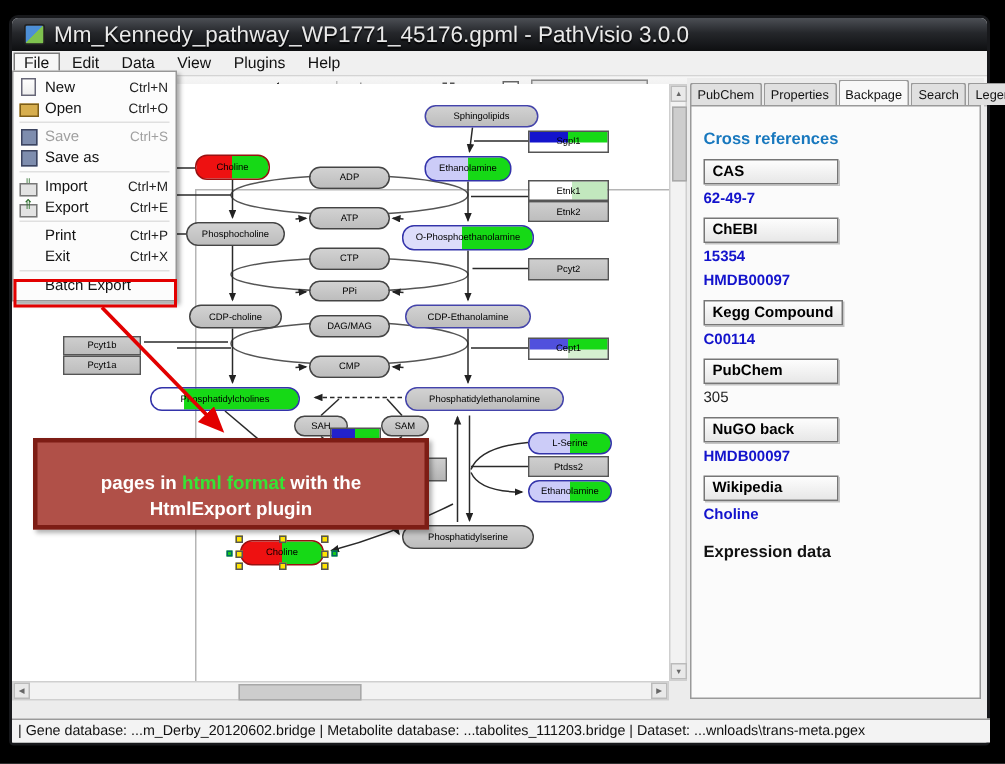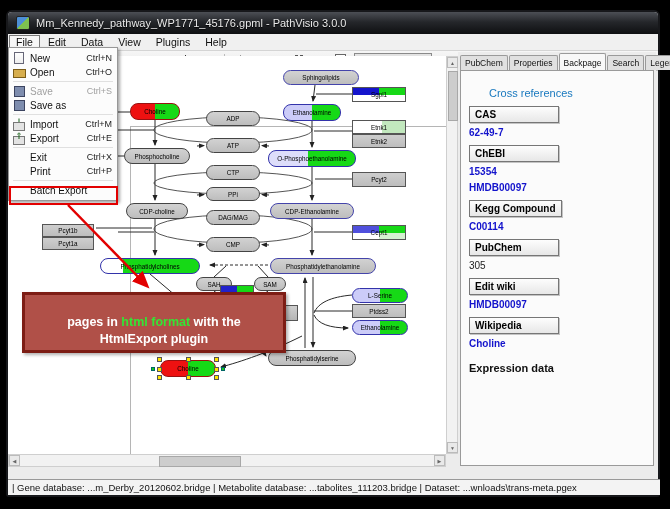--- a/index.html
+++ b/index.html
@@ -5,21 +5,21 @@
   html,body{margin:0;padding:0;background:#000;}
   #app{position:relative;width:670px;height:509px;background:#000;overflow:hidden;
        font-family:"Liberation Sans","DejaVu Sans",sans-serif;}
   
   #win{position:absolute;left:6px;top:10px;width:654px;height:487px;
        background:#ececec;border:2px solid #17181b;border-radius:6px 6px 3px 3px;box-sizing:border-box;}
   #titlebar{position:absolute;left:0;top:0;right:0;height:22px;border-radius:4px 4px 0 0;
        background:linear-gradient(#4c4f55,#25272b 45%,#0e0f11);display:flex;align-items:center;padding-left:8px;}
   .app-ico{width:12px;height:12px;border-radius:2px;margin-right:6px;
        background:linear-gradient(135deg,#4d8fd6 0 50%,#7ec24f 50% 100%);border:1px solid #222;}
-  #title-text{color:#e9e9e9;font-size:11px;text-shadow:0 1px 1px #000;white-space:nowrap;}
+  #title-text{color:#e9e9e9;font-size:15px;text-shadow:0 1px 1px #000;white-space:nowrap;}
   #menubar{position:absolute;left:0;top:22px;right:0;height:16px;background:#f0f0f0;
        border-bottom:1px solid #d4d4d4;display:flex;align-items:center;font-size:10.5px;color:#111;}
   .mb-item{padding:1px 7px;margin-left:1px;}
   .mb-item.focused{border:1px solid #7a7a7a;background:#f7f7f7;padding:0 6px;}
   #toolbar{position:absolute;left:0;top:39px;right:0;height:19px;background:linear-gradient(#f6f6f6,#e7e7e7);
        border-bottom:1px solid #bdbdbd;display:flex;align-items:center;font-size:9px;color:#222;}
   .tb-label{margin:0 3px 0 6px;}
   .combo{display:inline-flex;align-items:center;background:#fff;border:1px solid #8a8a8a;height:13px;
        padding:0 2px;font-size:9px;}
   .combo .arr{margin-left:4px;color:#444;font-size:6px;}
@@ -71,21 +71,21 @@
   #vsb .thumb{position:absolute;left:1px;top:14px;width:8px;height:48px;background:#cdcdcd;border:1px solid #a8a8a8;}
   #vsb .sb-btn{position:absolute;left:0;}
   
   #panel{position:absolute;left:458px;top:52px;width:198px;height:416px;background:#ececec;}
   #panel-tabs{position:absolute;left:2px;top:2px;right:0;height:16px;display:flex;align-items:flex-end;}
   .tab{font-size:8.5px;color:#111;background:#e0e0e0;border:1px solid #9a9a9a;border-bottom:none;
        padding:2px 4px 2px 4px;margin-right:1px;border-radius:2px 2px 0 0;}
   .tab.active{background:#f8f8f8;padding-top:4px;position:relative;z-index:2;}
   #panel-body{position:absolute;left:2px;top:18px;right:2px;bottom:2px;background:#fbfbfb;
        border:1px solid #9a9a9a;overflow:hidden;padding:4px 8px;box-sizing:border-box;}
-  #xref-heading{color:#1878be;font-weight:normal;font-size:11px;margin-top:12px;margin-left:20px;}
+  #xref-heading{color:#1878be;font-weight:bold;font-size:11px;margin-top:12px;}
   .xref-sec{margin-top:5px;}
   .xref-head{display:inline-block;min-width:78px;border:1px solid #767676;font-weight:bold;font-size:10px;
        padding:2px 5px;background:linear-gradient(#fdfdfd,#e7e7e7);box-shadow:1px 1px 0 #c4c4c4;}
   .xref-val{margin-top:4px;font-size:10px;color:#222;}
   .xref-val.link{color:#1313cc;font-weight:bold;}
   #expr-heading{font-weight:bold;font-size:11px;color:#111;margin-top:13px;}
   
   #statusbar{position:absolute;left:0;right:0;bottom:2px;height:15px;background:#f3f3f3;border-top:1px solid #999;
        font-size:9.5px;color:#111;display:flex;align-items:center;padding-left:4px;white-space:nowrap;overflow:hidden;}
   
@@ -372,21 +372,21 @@
         <span class="tab">Legend</span>
       </div>
     <div id="panel-body">
       <div id="xref-heading">Cross references</div>
       <div>
           <div class="xref-sec"><div class="xref-head">CAS</div><div class="xref-val link">62-49-7</div></div>
           <div class="xref-sec"><div class="xref-head">ChEBI</div><div class="xref-val link">15354</div></div>
           <div class="xref-sec"><div class="xref-val link">HMDB00097</div></div>
           <div class="xref-sec"><div class="xref-head">Kegg Compound</div><div class="xref-val link">C00114</div></div>
           <div class="xref-sec"><div class="xref-head">PubChem</div><div class="xref-val">305</div></div>
-          <div class="xref-sec"><div class="xref-head">Edit wiki</div><div class="xref-val link">HMDB00097</div></div>
+          <div class="xref-sec"><div class="xref-head">NuGO back</div><div class="xref-val link">HMDB00097</div></div>
           <div class="xref-sec"><div class="xref-head">Wikipedia</div><div class="xref-val link">Choline</div></div>
         </div>
       <div id="expr-heading">Expression data</div>
     </div>
   </div>
 
   <div id="statusbar" style="position:absolute;left:8px;right:10px;bottom:14px;">
     <span>| Gene database: ...m_Derby_20120602.bridge | Metabolite database: ...tabolites_111203.bridge | Dataset: ...wnloads\trans-meta.pgex</span>
   </div>
 
@@ -420,27 +420,27 @@
           <span class="ms">Ctrl+M</span>
         </div>
         <div class="menu-item">
           <span class="mi mi-export"></span>
           <span class="ml">Export</span>
           <span class="ms">Ctrl+E</span>
         </div>
         <div class="menu-sep"></div>
         <div class="menu-item">
           <span class="mi "></span>
+          <span class="ml">Print</span>
+          <span class="ms">Ctrl+P</span>
+        </div>
+        <div class="menu-item">
+          <span class="mi "></span>
           <span class="ml">Exit</span>
           <span class="ms">Ctrl+X</span>
-        </div>
-        <div class="menu-item">
-          <span class="mi "></span>
-          <span class="ml">Print</span>
-          <span class="ms">Ctrl+P</span>
         </div>
         <div class="menu-sep"></div>
         <div class="menu-item">
           <span class="mi "></span>
           <span class="ml">Batch Export</span>
           <span class="ms"></span>
         </div>
       </div>
   </div>
 

